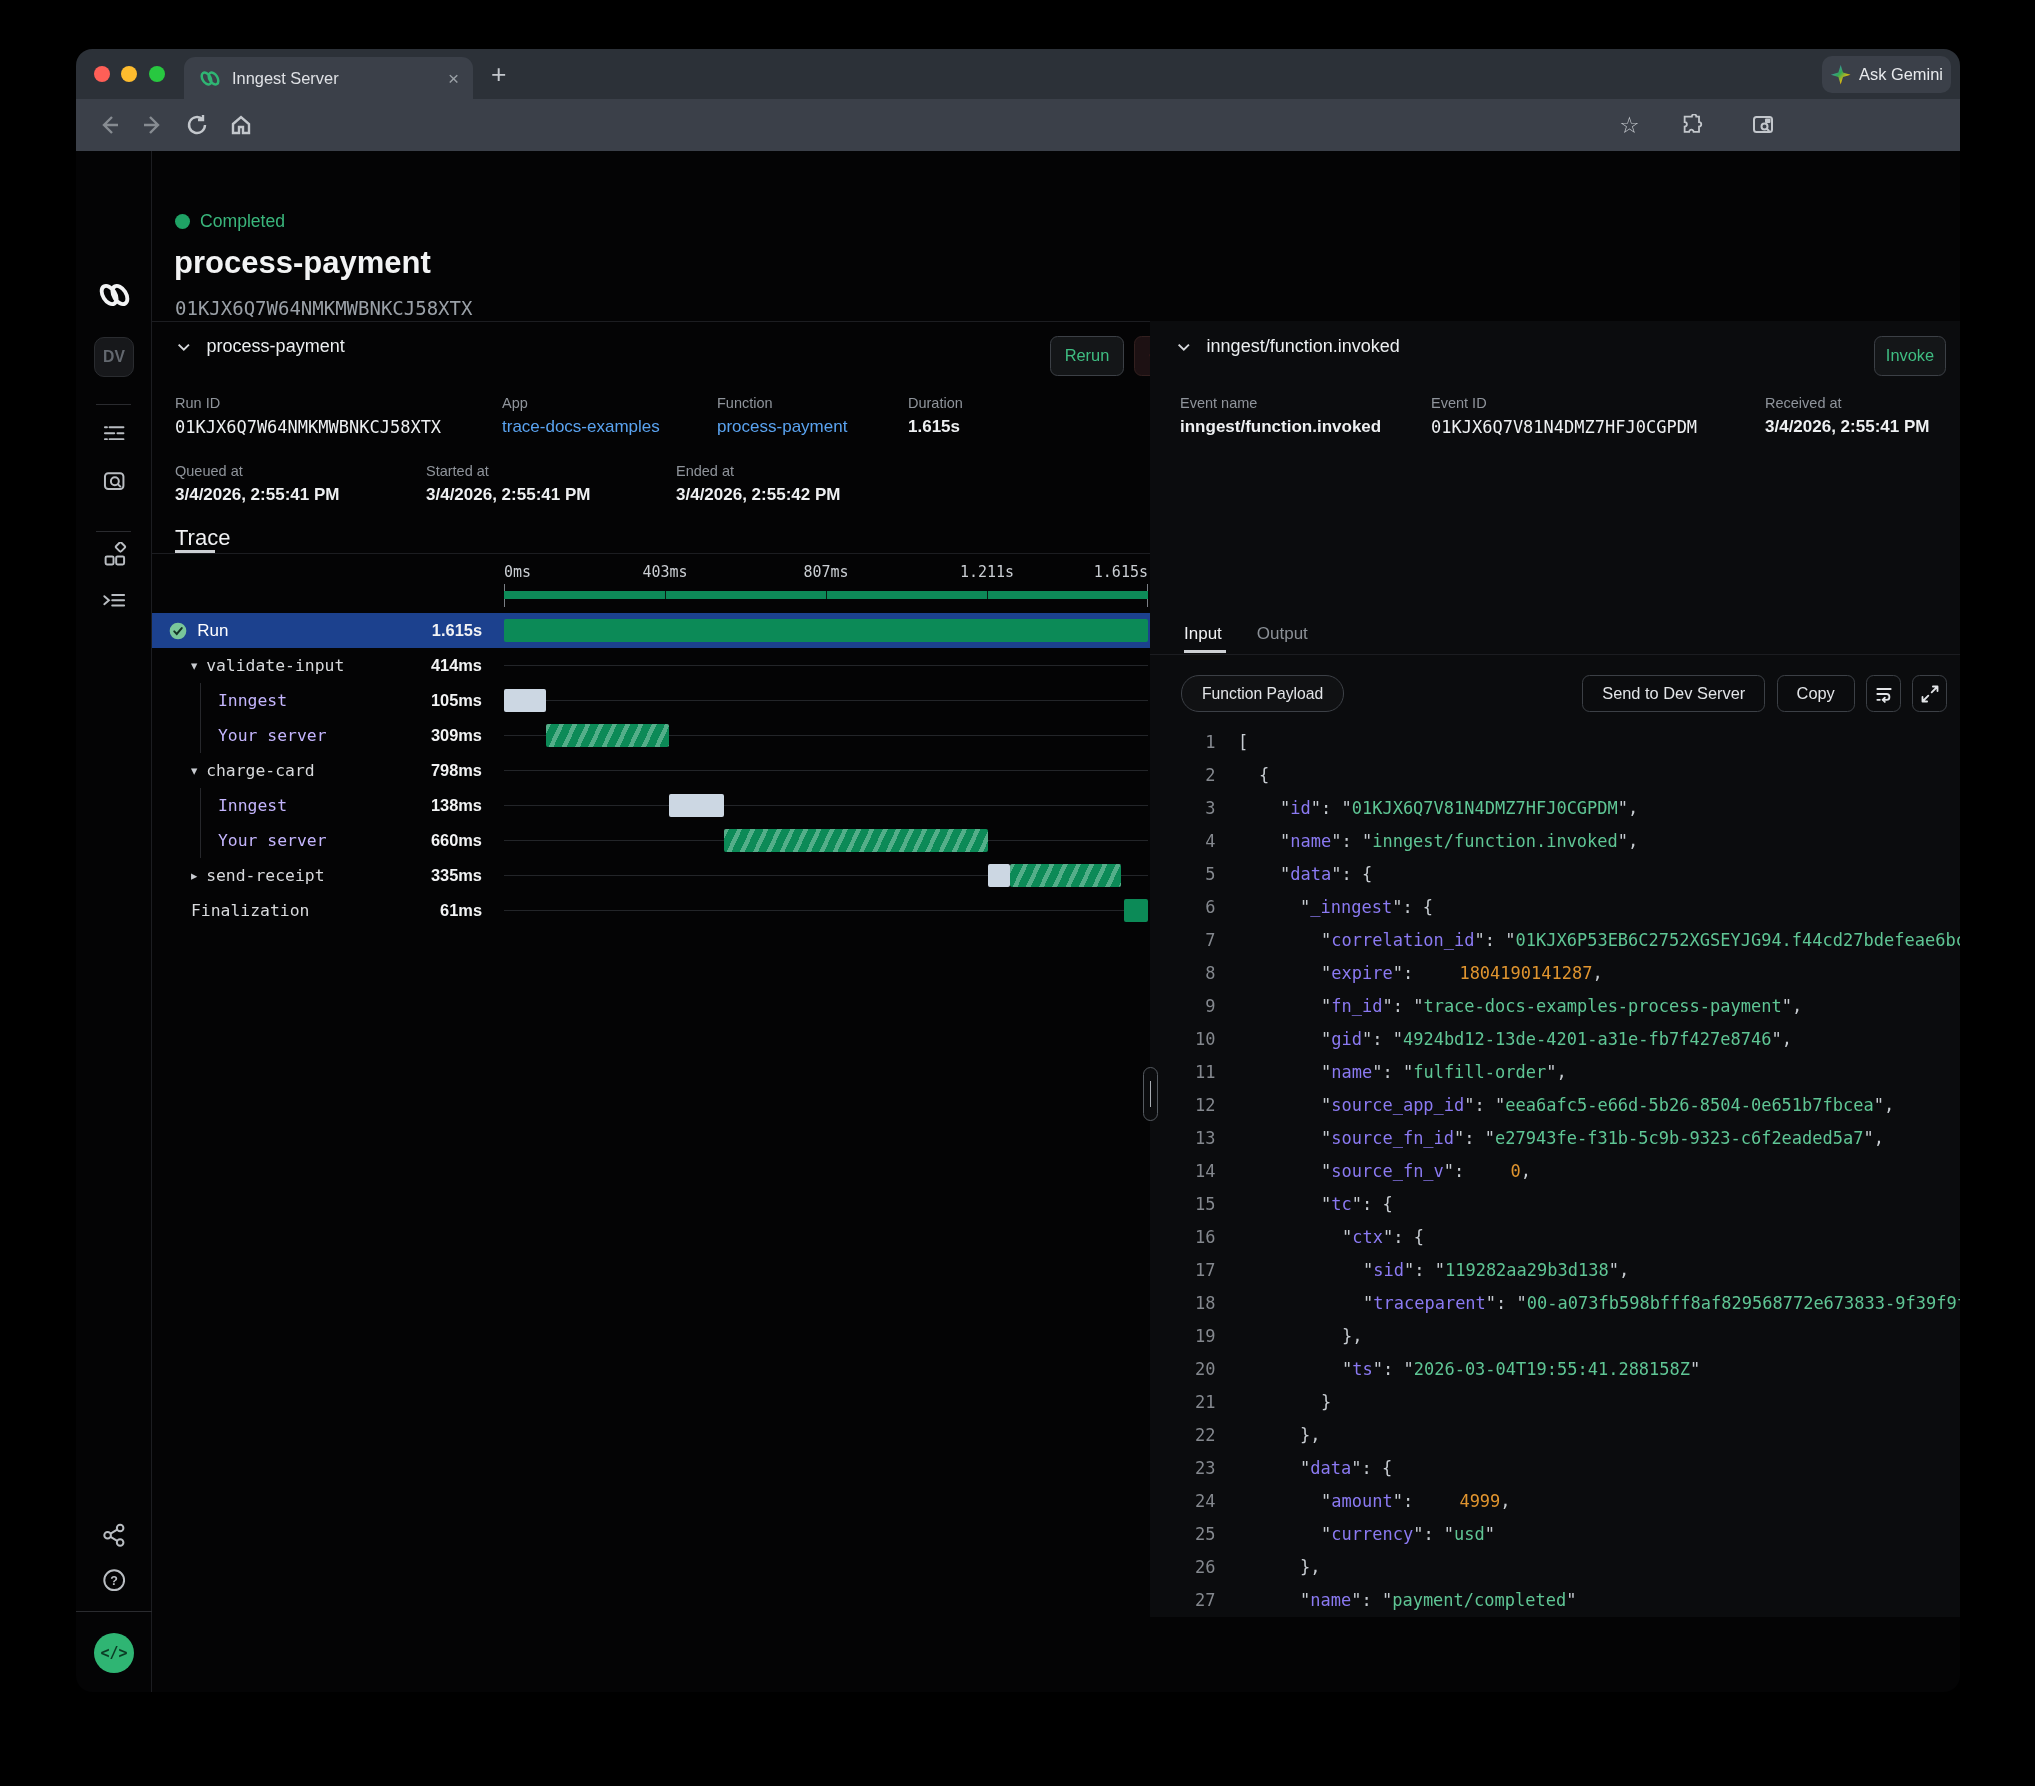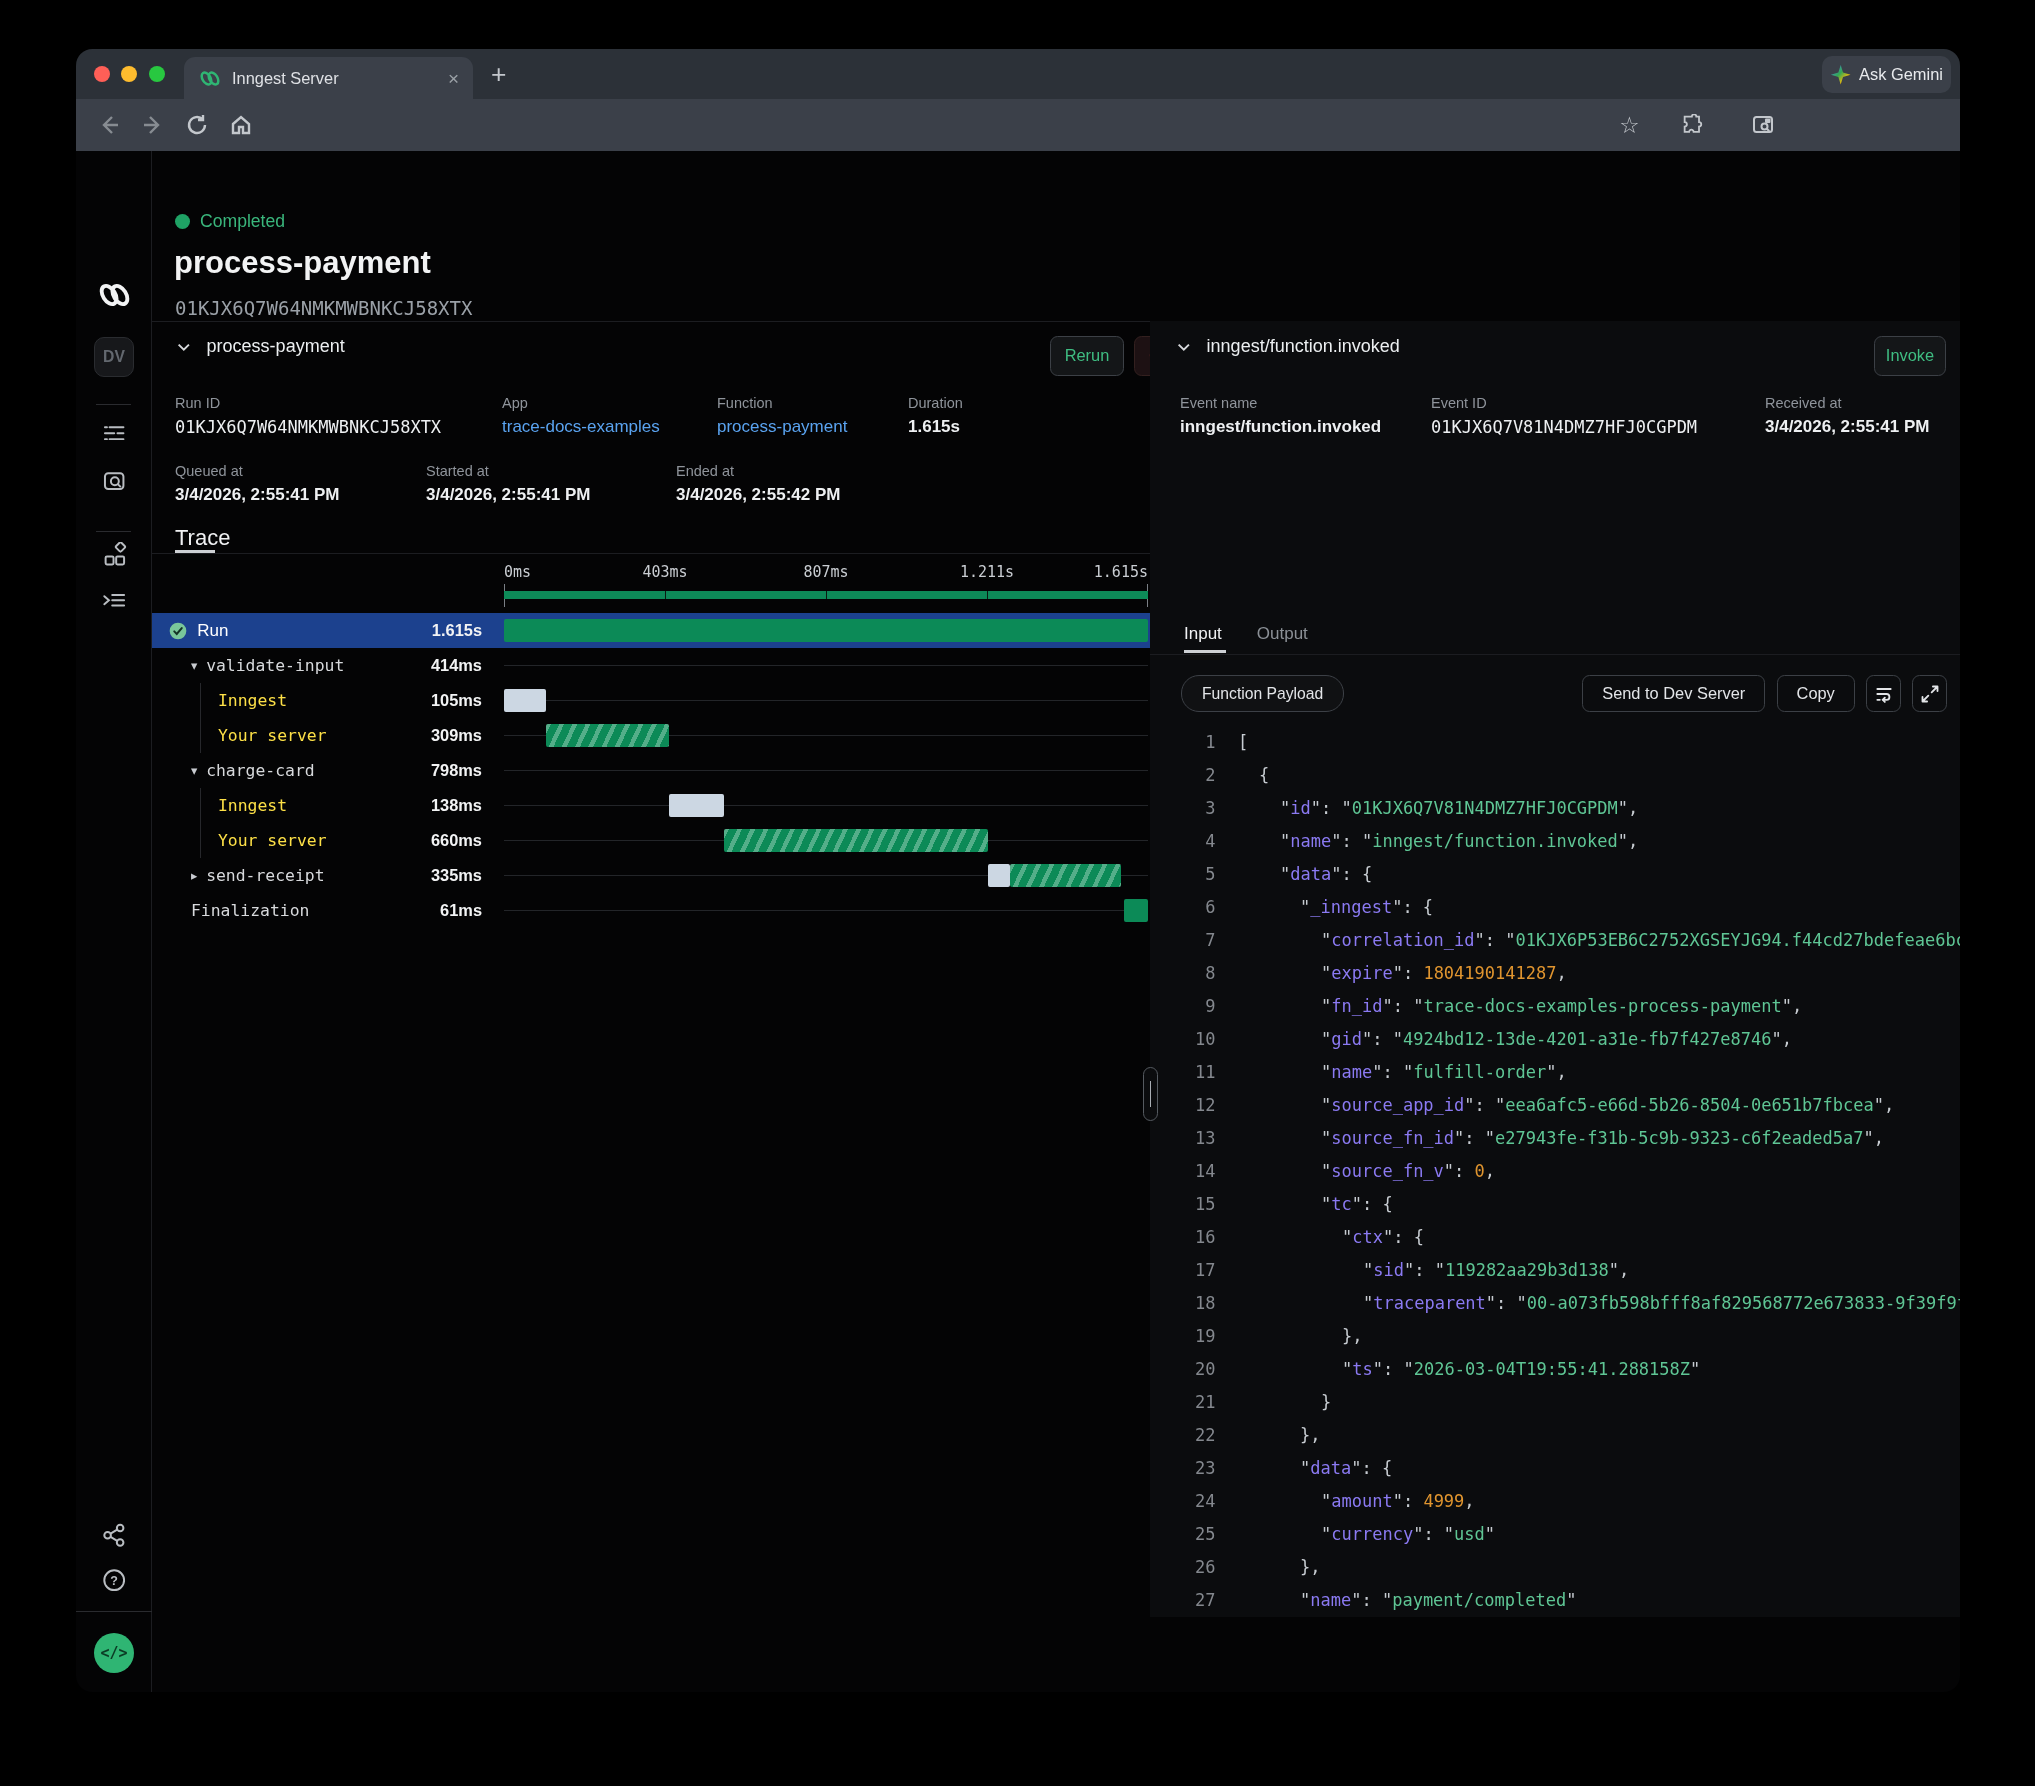--- a/index.html
+++ b/index.html
@@ -79,21 +79,21 @@
   .minimap { position:absolute; left:352px; top:263px; width:644px; height:22.7px; }
   .minimap .tickend { position:absolute; top:0; width:1.3px; height:22.7px; background:#7a7f85; }
   .minimap .mbar { position:absolute; left:0; top:7px; width:100%; height:8.2px; background:#0d8a58; }
   .minimap .notch { position:absolute; top:7px; width:1.3px; height:8.2px; background:#0a1a12; }
   #trace-rows { position:absolute; left:0; top:292px; width:998px; }
   .trow { position:relative; height:35px;padding-left:12px; }
   .trow.sel { background:#1c418e; }
   .tname { position:absolute; top:0; height:35px; display:flex; align-items:center; gap:8.8px;
     color:#d7d9dc; font-size:16.4px; font-family:"DejaVu Sans Mono", monospace; }
   .tname.run { font-family:"Liberation Sans", sans-serif; color:#fff; font-size:17px; }
-  .tname.muted { color:#fde047; }
+  .tname.muted { color:#c4b5fd; }
   .caret { font-size:12.6px; color:#c8cbd0; font-family:"Liberation Sans", sans-serif; }
   .tdur { position:absolute; left:0; top:0; width:330px; height:35px; display:flex; align-items:center;
     justify-content:flex-end; color:#f2f3f4; font-size:16.4px; font-weight:bold; }
   .tchart { position:absolute; left:352px; top:0; width:644px; height:35px; }
   .baseline { position:absolute; left:0; right:0; top:17px; height:1.3px; background:#232529; }
   .bar { position:absolute; top:6.3px; height:22.7px; border-radius:1.9px; }
   .bar.solid { background:#0c8a57; }
   .bar.queue { background:#ccd7e3; }
   .bar.hatch { background:#0c8a57;
     background-image:repeating-linear-gradient(115deg, rgba(235,250,243,.32) 0 4.4px, rgba(0,0,0,0) 4.4px 12px); }
@@ -110,21 +110,21 @@
   .chip { position:absolute; left:31px; top:354px; height:37px; border:1.3px solid #3c4046; border-radius:18px;
     background:#101113; color:#e3e5e8; font-size:15.7px; display:flex; align-items:center; padding:0 20px; }
   .rp-actions { position:absolute; right:12.6px; top:354px; display:flex; gap:11.3px; }
   .iconbtn { width:35px; height:37px; border:1.3px solid #3c4046; border-radius:7.6px; background:transparent;
     display:flex; align-items:center; justify-content:center; }
 
   #code-lines { position:absolute; left:0; top:407px; width:810px; }
   .cline { position:relative; height:33px; white-space:pre; font-family:"DejaVu Sans Mono", monospace; font-size:17px; }
   .lnum { position:absolute; left:12.6px; width:53px; text-align:right; color:#84888e; top:3.8px; }
   .ltxt { position:absolute; left:88px; top:3.8px; }
-  .pc { color:#c7ccd1; } .key { color:#8b7af2; } .str { color:#5fc695; } .num { color:#e0952f; }
+  .pc { color:#c7ccd1; } .key { color:#8b7af2; } .str { color:#5fc695; } .num { color:#e0952f;margin-left:36px; }
 
   .drag-handle { position:absolute; left:1067px; top:916px; width:15px; height:54px; border:1.3px solid #555a60;
     border-radius:8.2px; background:#0b0c0e; display:flex; align-items:center; justify-content:center; }
   .drag-handle .bar-line { width:1.9px; height:26.4px; background:#a9aeb4; }
 
   svg { display:block; }
 </style>
 </head>
 <body>
 

